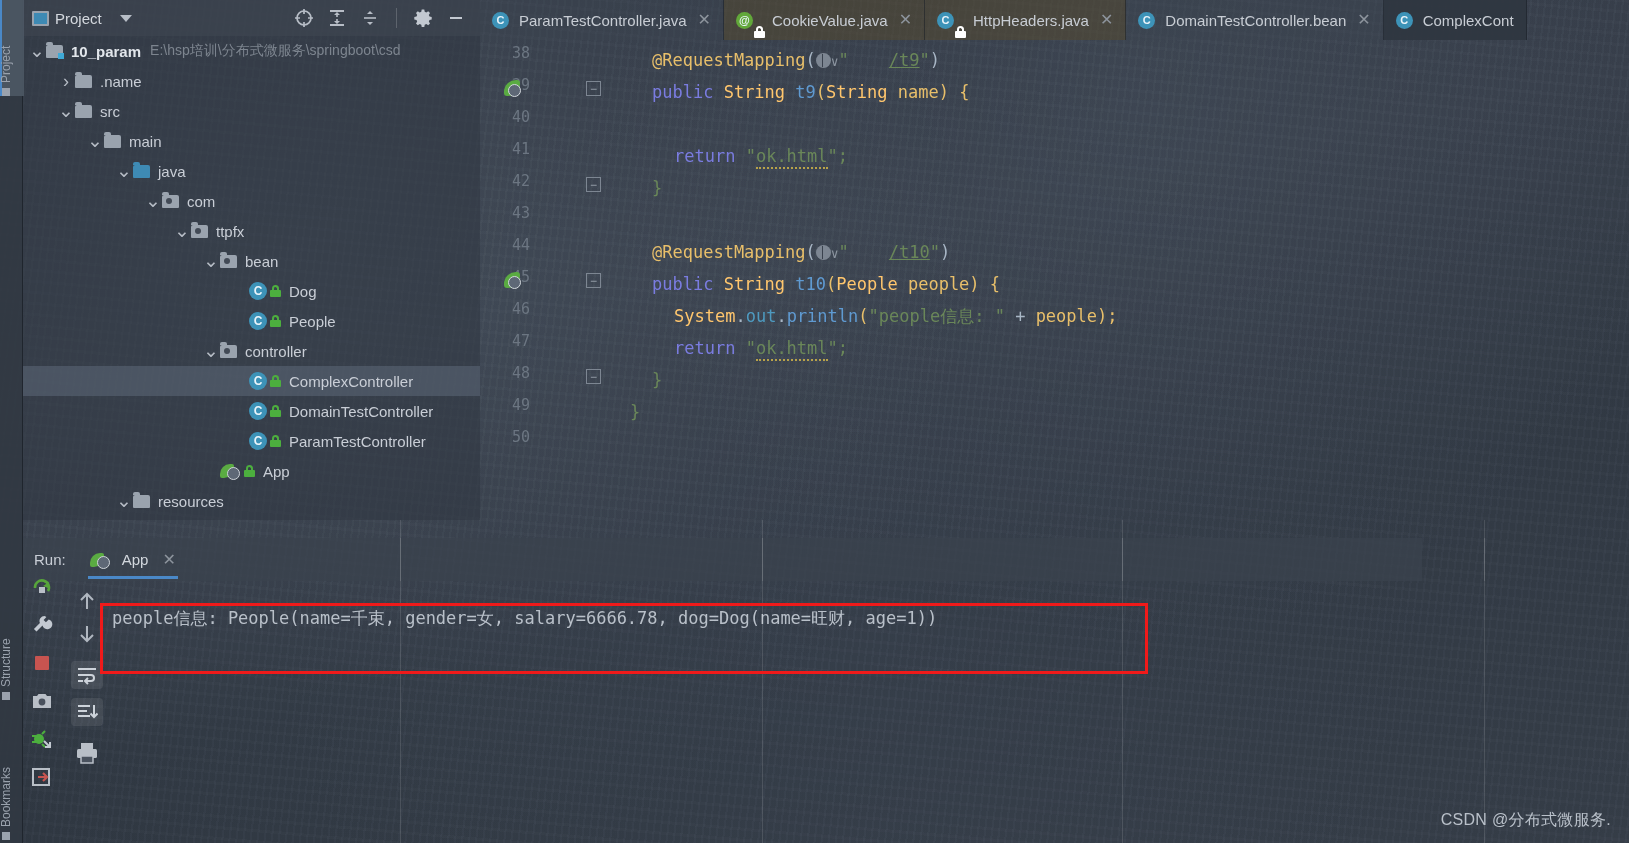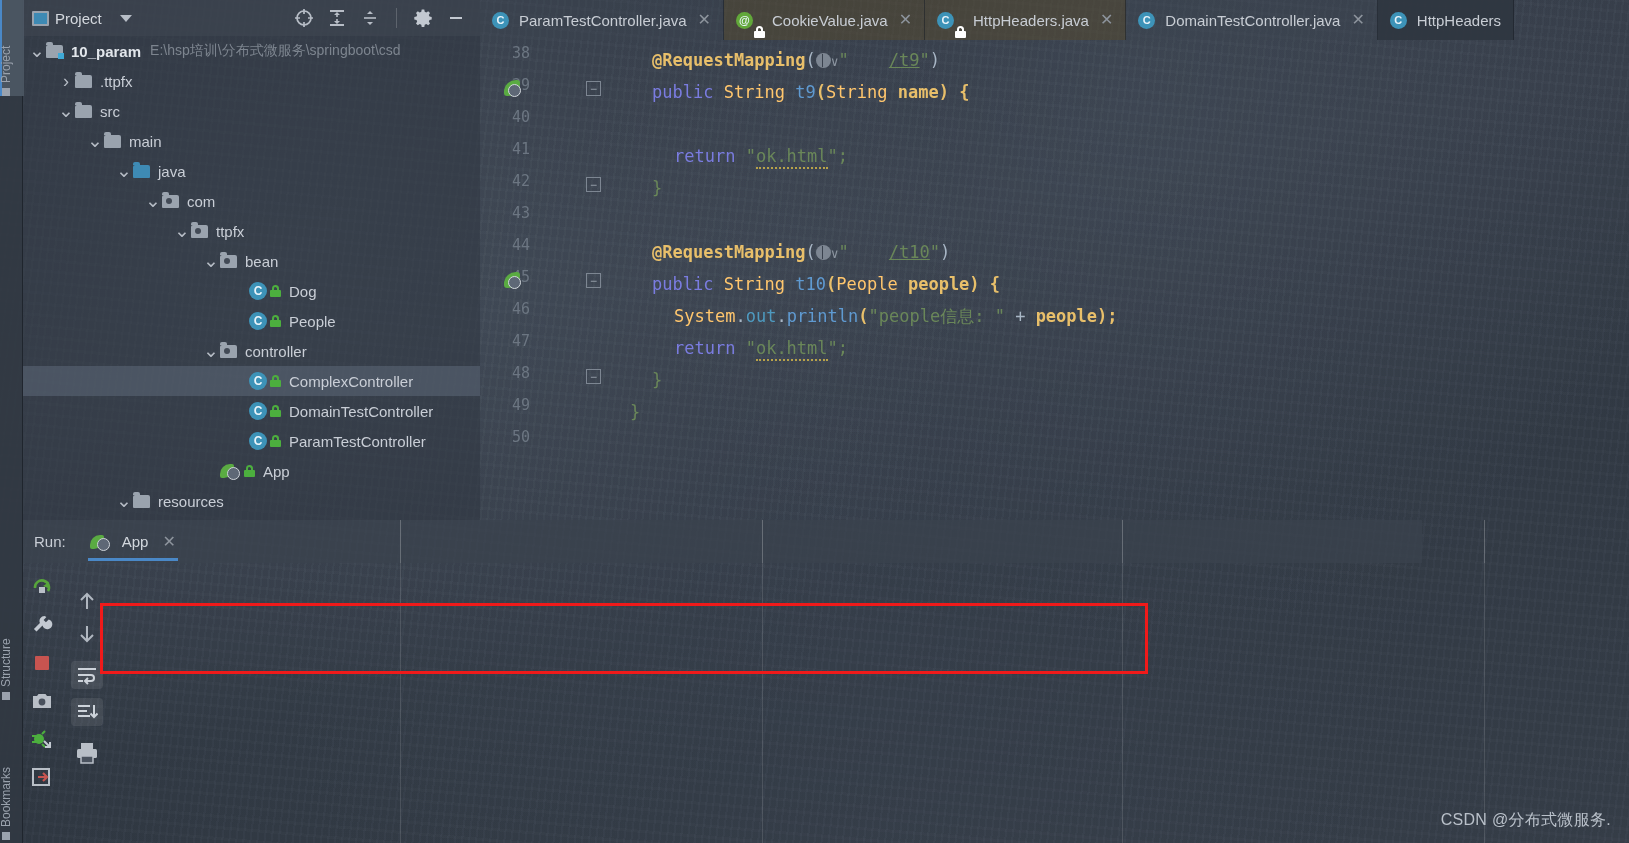--- a/index.html
+++ b/index.html
@@ -93,33 +93,33 @@
   .lnum{position:absolute;right:78px;font-size:15px;color:#6c7682;font-family:"DejaVu Sans Mono","Liberation Mono",monospace;}
   .foldmark{position:absolute;left:98px;width:15px;height:15px;border:1px solid #7d8692;box-sizing:border-box;
             display:flex;align-items:center;justify-content:center;color:#9aa3ae;font-size:12px;line-height:1;}
   .gicon{position:absolute;left:16px;width:19px;height:18px;}
   .gleaf{width:16px;height:16px;background:#5aab42;border-radius:12px 3px 12px 3px;position:relative;}
   .gleaf:after{content:"";position:absolute;right:-1px;bottom:-1px;width:11px;height:11px;border-radius:50%;
                background:#5e6876;border:1px solid #d4d9de;}
   .code{position:absolute;left:120px;top:0;width:1029px;height:480px;
         font-family:"DejaVu Sans Mono","Liberation Mono",monospace;font-size:17px;line-height:32px;}
   .cline{position:absolute;white-space:pre;} .kw{color:#7a7ce0;} .s{color:#6a8759;} .m{color:#ffc66d;}
-  .t{color:#a9b7c6;} .y{color:#e8bf6a;font-weight:bold;} .cy{color:#4e9ac0;} .bl{color:#5f9ad1;}
+  .t{color:#a9b7c6;} .y{color:#e8bf6a;} .cy{color:#4e9ac0;} .bl{color:#5f9ad1;}
   .u{text-decoration:underline;margin-left:40px;}
   .wavy{border-bottom:2px dotted #b8a24a;padding-bottom:1px;}
   .globe{display:inline-block;width:15px;height:15px;border-radius:50%;background:#7d8692;
          position:relative;vertical-align:-2px;}
   .globe:after{content:"";position:absolute;left:6px;top:1px;width:3px;height:13px;border-left:1px solid #3a424e;}
   .gcaret{color:#8c95a0;font-size:13px;}
 
   .edscroll{position:absolute;left:333px;top:0;width:14px;height:480px;}
 
   
   .runwin{position:absolute;left:22px;top:520px;width:1607px;height:323px;z-index:35;}
-  .run-head{position:absolute;left:0;top:0;width:1400px;height:43px;background:rgba(58,66,77,.72);
+  .run-head{position:absolute;left:0;top:18px;width:1400px;height:43px;background:rgba(58,66,77,.72);
             display:flex;align-items:center;}
   .run-label{font-size:15px;color:#c9ced6;padding:0 14px 0 12px;}
   .run-tab{display:flex;align-items:center;gap:8px;font-size:15px;color:#d2d7dd;padding:0 10px;height:43px;
            position:relative;}
   .run-tab .underline{position:absolute;left:8px;right:8px;bottom:2px;height:3px;background:#4a88c7;}
   .run-x{color:#8d949d;font-size:16px;margin-left:6px;}
   .run-sep{position:absolute;top:0;width:1px;height:43px;background:rgba(255,255,255,.13);}
 
   .run-body{position:absolute;left:0;top:43px;width:1607px;height:280px;}
   .side-tools{position:absolute;left:0;top:0;width:40px;height:280px;display:flex;flex-direction:column;
@@ -208,21 +208,21 @@
     <div class="pp-tree" id="tree">
         <div class="trow" style="padding-left: 6px;">
           <span class="arrow" style="font-size: 19px; line-height: 8px;">⌄</span>
           <span class="folder mod"></span>
           <span class="nm bold">10_param</span>
           <span class="path">E:\hsp培训\分布式微服务\springboot\csd</span>
         </div>
         <div class="trow" style="padding-left: 35px;">
           <span class="arrow" style="font-size: 18px;">›</span>
           <span class="folder"></span>
-          <span class="nm">.ttpfx</span>
+          <span class="nm">.name</span>
         </div>
         <div class="trow" style="padding-left: 35px;">
           <span class="arrow" style="font-size: 19px; line-height: 8px;">⌄</span>
           <span class="folder"></span>
           <span class="nm">src</span>
         </div>
         <div class="trow" style="padding-left: 64px;">
           <span class="arrow" style="font-size: 19px; line-height: 8px;">⌄</span>
           <span class="folder"></span>
           <span class="nm">main</span>
@@ -336,26 +336,26 @@
         <span class="cls">C</span>
         <span class="lock" style="filter: grayscale(1) brightness(1.5);">
           <b style="border-color:#aeb4bc"></b>
           <i style="background:#aeb4bc"></i>
         </span>
         <span>HttpHeaders.java</span>
         <span class="tabclose">✕</span>
       </div>
       <div class="tab">
         <span class="cls">C</span>
-        <span>DomainTestController.java</span>
+        <span>DomainTestController.bean</span>
         <span class="tabclose">✕</span>
       </div>
       <div class="tab active">
         <span class="cls">C</span>
-        <span>HttpHeaders</span>
+        <span>ComplexCont</span>
       </div>
     </div>
 
   <div class="editor">
     <div class="gutter" id="gutter">
         <div class="lnum" style="top: 4px;">38</div>
         <div class="lnum" style="top: 36px;">39</div>
         <div class="gicon" style="top: 40px;">
           <div class="gleaf"></div>
         </div>
@@ -482,20 +482,21 @@
         <div class="sq" style="margin-top:6px">
           <svg width="24" height="22" viewBox="0 0 24 22">
               <rect x="6" y="1" width="12" height="6" fill="#b9bfc7"></rect>
               <rect x="2" y="7" width="20" height="9" rx="1.5" fill="#b9bfc7"></rect>
               <rect x="6" y="14" width="12" height="7" fill="#4a525e" stroke="#b9bfc7" stroke-width="1.5"></rect>
             </svg>
         </div>
       </div>
 
 
+      <div class="console-out">people信息: People(name=千束, gender=女, salary=6666.78, dog=Dog(name=旺财, age=1))</div>
     </div>
   </div>
 
   <div class="vline" style="left:400px;"></div>
   <div class="vline" style="left:762px;"></div>
   <div class="vline" style="left:1122px;"></div>
   <div class="vline" style="left:1484px;"></div>
 
   <div class="redbox" style="border-color: rgb(240, 26, 26);"></div>
 

